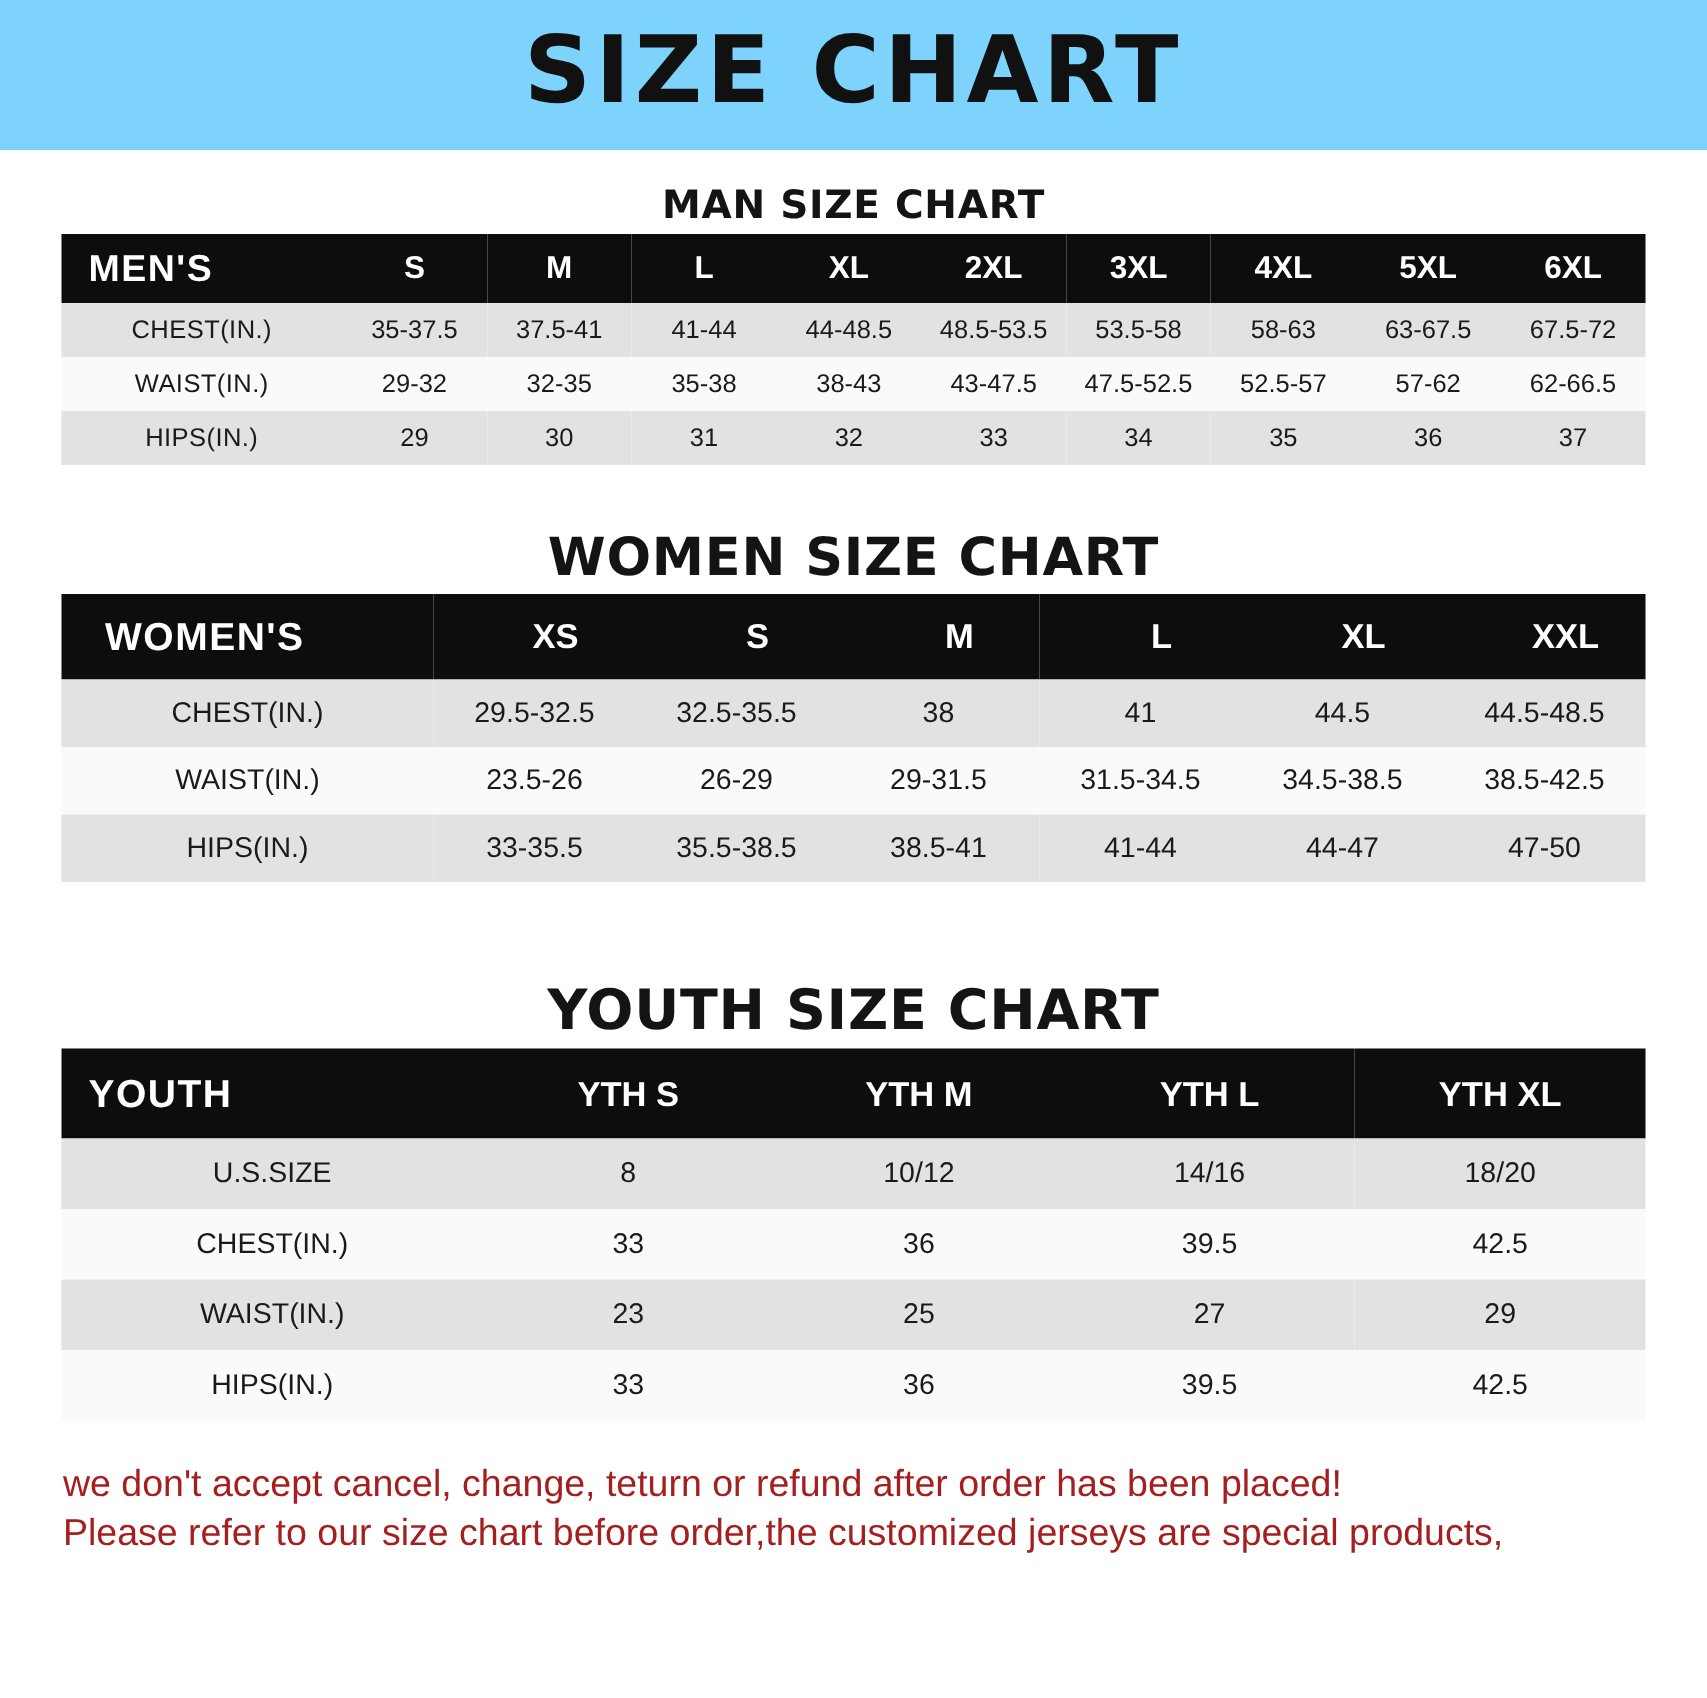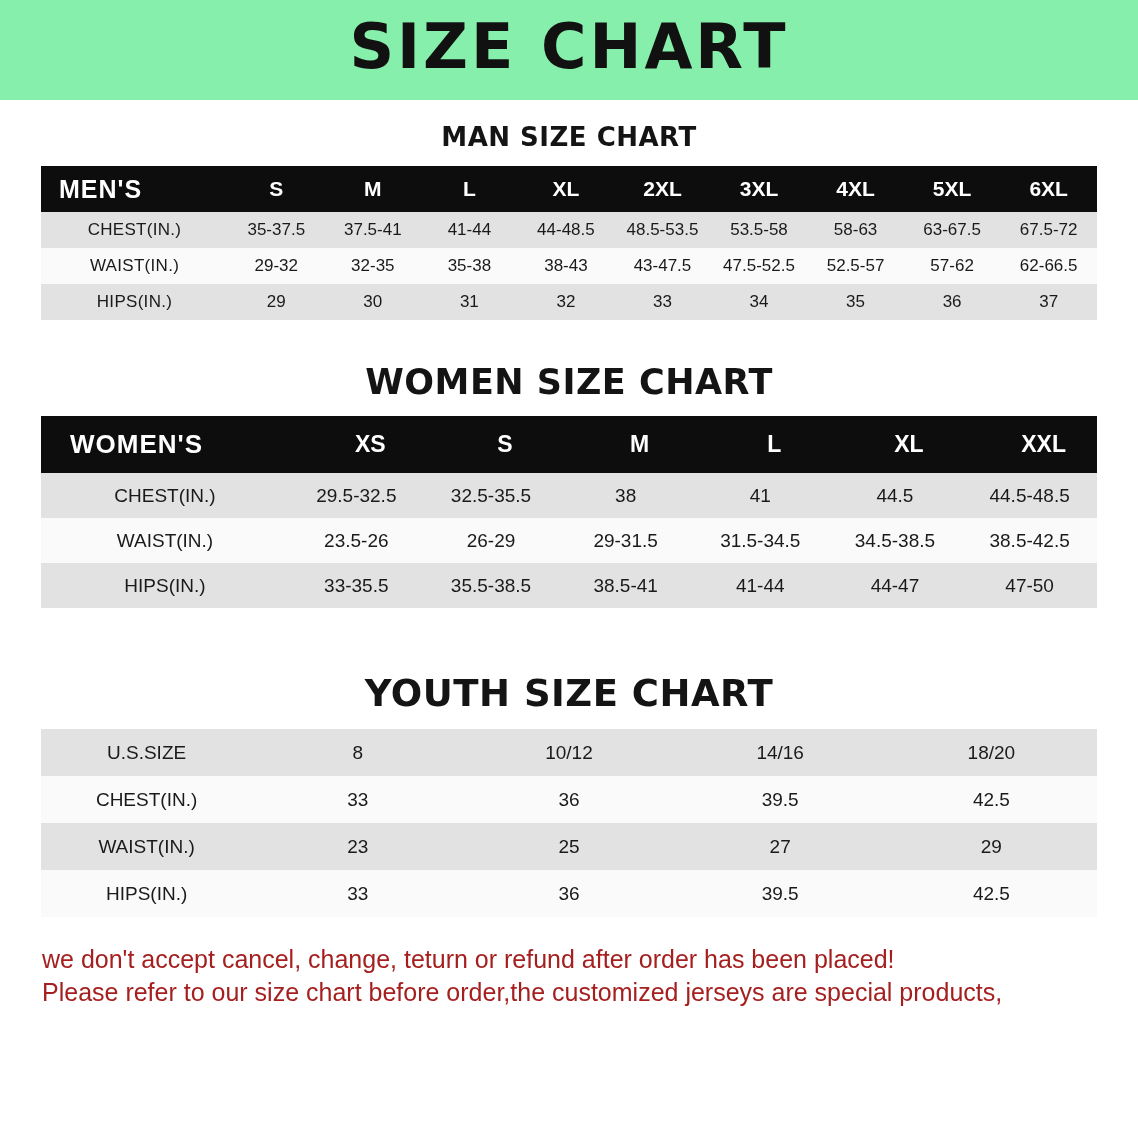--- a/index.html
+++ b/index.html
@@ -17,21 +17,21 @@
     position: relative;
     width: 1138px;
     height: 1132px;
     background: #ffffff;
   }
 
   
   .banner {
     width: 100%;
     height: 100px;
-    background: #86efac;
+    background: #7dd3fc;
     display: flex;
     align-items: center;
     justify-content: center;
   }
   .banner-title {
     font-family: "DejaVu Sans", sans-serif;
     font-weight: bold;
     font-size: 62px;
     letter-spacing: 3px;
     color: #111111;
@@ -46,21 +46,21 @@
     font-weight: bold;
     color: #141414;
     letter-spacing: 0.5px;
   }
   .h-man    { font-size: 26px; margin-top: 22px; }
   .h-women  { font-size: 35px; margin-top: 42px; }
   .h-youth  { font-size: 37px; margin-top: 64px; }
 
   
   .tbl-wrap {
-    margin: 14px auto;
+    margin: 4px auto;
     width: 1056px;
   }
   table.size-table {
     width: 100%;
     border-collapse: collapse;
     table-layout: fixed;
   }
   table.size-table th,
   table.size-table td {
     text-align: center;
@@ -227,20 +227,27 @@
         </tr>
       </tbody>
     </table>
   </div>
 
   <div class="section-heading h-youth">YOUTH SIZE CHART</div>
 
   <div class="tbl-wrap">
     <table class="size-table youth-table">
       <tbody>
+        <tr class="hdr-row">
+          <th class="first-col" style="width:262px">YOUTH</th>
+          <th>YTH S</th>
+          <th>YTH M</th>
+          <th>YTH L</th>
+          <th>YTH XL</th>
+        </tr>
         <tr class="row-a">
           <td class="first-col">U.S.SIZE</td>
           <td>8</td>
           <td>10/12</td>
           <td>14/16</td>
           <td>18/20</td>
         </tr>
         <tr class="row-b">
           <td class="first-col">CHEST(IN.)</td>
           <td>33</td>

